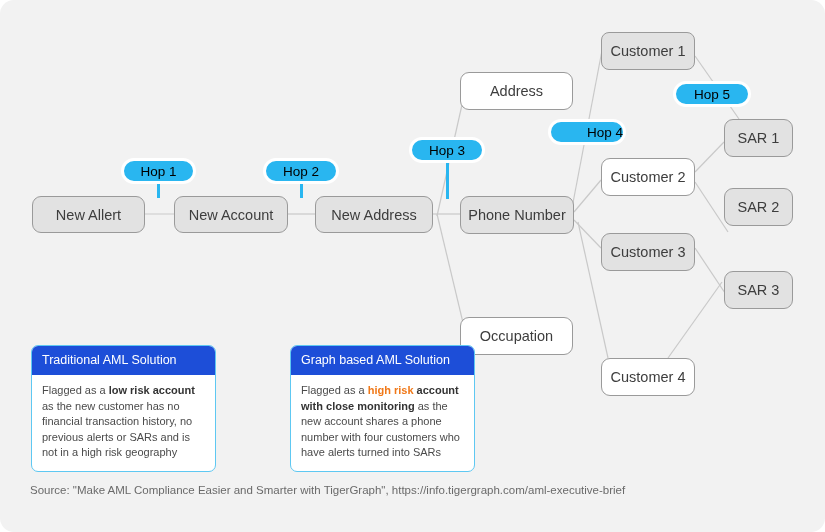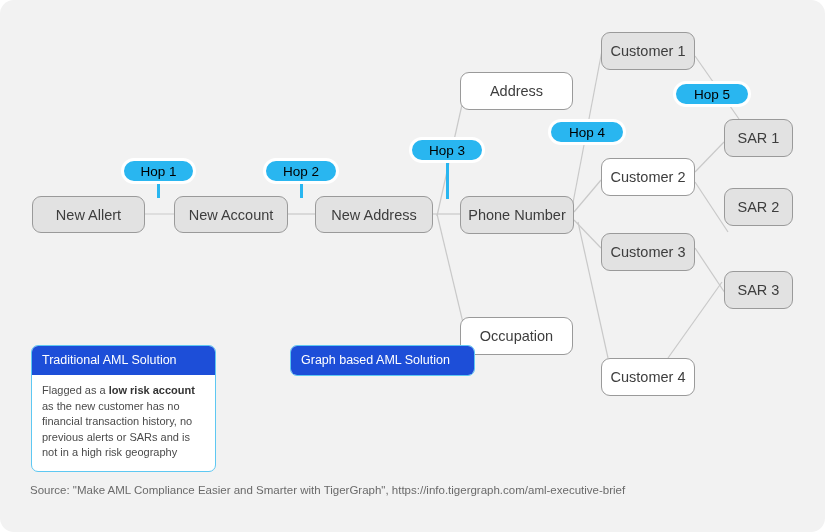--- a/index.html
+++ b/index.html
@@ -70,21 +70,21 @@
       </div>
       <div class="node white" style="left: 460px; top: 72px; width: 113px; height: 38px;">
         <span>Address</span>
       </div>
       <div class="node gray" style="left: 460px; top: 196px; width: 114px; height: 38px;">
         <span>Phone Number</span>
       </div>
       <div class="node white" style="left: 460px; top: 317px; width: 113px; height: 38px;">
         <span>Occupation</span>
       </div>
-      <div class="node gray" style="left: 601px; top: 32px; width: 94px; height: 38px;">
+      <div class="node gray" style="left: 601px; top: 32px; width: 94px; height: 38px; border-radius: 8px;">
         <span>Customer 1</span>
       </div>
       <div class="node white" style="left: 601px; top: 158px; width: 94px; height: 38px;">
         <span>Customer 2</span>
       </div>
       <div class="node gray" style="left: 601px; top: 233px; width: 94px; height: 38px;">
         <span>Customer 3</span>
       </div>
       <div class="node white" style="left: 601px; top: 358px; width: 94px; height: 38px;">
         <span>Customer 4</span>
@@ -105,31 +105,32 @@
         <span>Hop 1</span>
       </div>
       <div class="tick" style="left: 300px; top: 184px; height: 14px;"></div>
       <div class="hop" style="left: 263px; top: 158px; width: 76px; height: 26px;">
         <span>Hop 2</span>
       </div>
       <div class="tick" style="left: 446px; top: 163px; height: 36px;"></div>
       <div class="hop" style="left: 409px; top: 137px; width: 76px; height: 26px;">
         <span>Hop 3</span>
       </div>
-      <div class="hop" style="left: 548px; top: 119px; width: 78px; height: 26px;">
+      <div class="hop" style="left: 548px; top: 119px; width: 78px; height: 26px; justify-content: flex-end;">
         <span>Hop 4</span>
       </div>
       <div class="hop" style="left: 673px; top: 81px; width: 78px; height: 26px;">
         <span>Hop 5</span>
       </div>
     </div>
   <div id="callout-layer">
       <div class="callout" style="left: 31px; top: 345px;">
         <div class="callout-head">Traditional AML Solution</div>
         <div class="callout-body"><span>Flagged as a </span><b>low risk account</b><span> as the new customer has no financial transaction history, no previous alerts or SARs and is not in a high risk geography</span></div>
       </div>
       <div class="callout" style="left: 246px; top: 345px; margin-left: 44px;">
         <div class="callout-head">Graph based AML Solution</div>
+        <div class="callout-body"><span>Flagged as a </span><span class="hi">high risk</span><b> account with close monitoring</b><span> as the new account shares a phone number with four customers who have alerts turned into SARs</span></div>
       </div>
     </div>
 
   <div class="source">Source: "Make AML Compliance Easier and Smarter with TigerGraph", https://info.tigergraph.com/aml-executive-brief</div>
 </div>
 
 </body></html>

